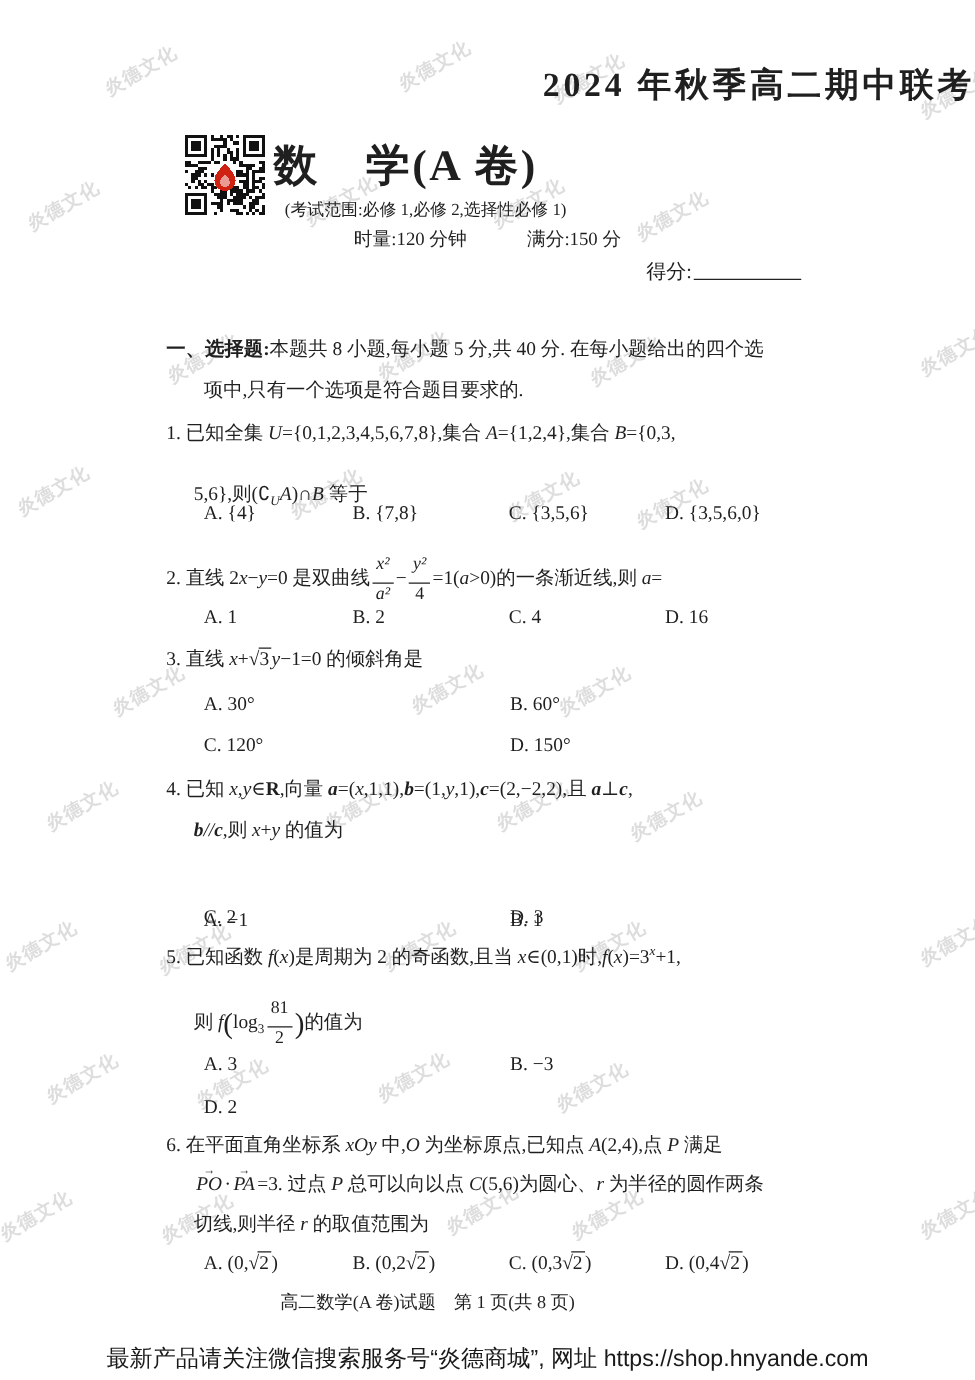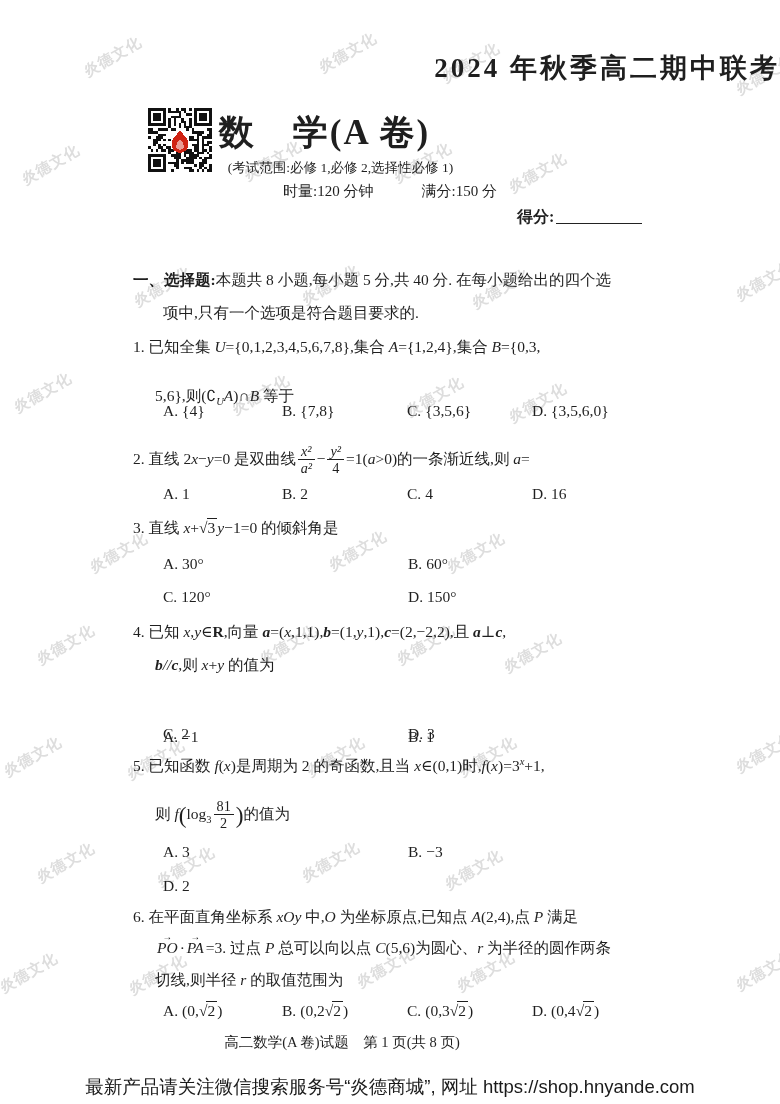--- a/index.html
+++ b/index.html
@@ -19,38 +19,38 @@
     font-size:27px;font-weight:700;letter-spacing:3px;
   }
   .qr{position:absolute;left:148px;top:108px;width:64px;height:64px;}
   .paper-title{
     position:absolute;top:109px;left:0;width:649px;margin:0;text-align:center;
     font-size:35px;font-weight:700;letter-spacing:2px;
   }
   .scope{position:absolute;top:159px;left:0;width:681px;text-align:center;font-size:13.5px;}
   .info{position:absolute;top:182px;left:0;width:780px;text-align:center;font-size:15px;}
   .info-gap{display:inline-block;width:48px;}
-  .score{position:absolute;top:207px;left:517px;font-size:16px;font-weight:700;}
+  .score{position:absolute;top:207px;left:517px;font-size:16px;font-weight:400;}
   .score-line{
     display:inline-block;width:86px;height:15px;border-bottom:1.6px solid #222;
     vertical-align:-2px;margin-left:2px;
   }
   
   .line{
     position:absolute;white-space:nowrap;font-size:15.5px;line-height:1.3;
     font-family:"Liberation Serif","DejaVu Serif","DejaVu Sans",serif;
   }
   .bold{font-weight:700;font-family:Liberation Serif, serif;}
   .it{font-style:italic;}
   .line sup,.line sub{font-size:.68em;}
   .sec{left:133px;top:270px;font-size:15.5px;}
   .sec2{left:163px;top:303px;}
   
   .frac{display:inline-block;vertical-align:middle;text-align:center;line-height:1.05;font-size:.92em;margin:0 2px;}
-  .fn{display:block;border-bottom:1px solid currentColor;padding:0 3px 0;}
+  .fn{display:block;border-bottom:1px solid currentColor;padding:0 3px 7px;}
   .fd{display:block;padding-top:1px;}
   .sqrt{white-space:nowrap;}
   .rsign{margin-right:-1px;}
   .rad{border-top:1px solid currentColor;padding:0 2px 0 1px;}
   .vec{font-style:italic;position:relative;display:inline-block;margin:0 2px;}
   .vec::before{
     content:"→";position:absolute;left:50%;top:-0.78em;transform:translateX(-50%);
     font-size:.62em;font-style:normal;
   }
   .bigp{font-size:1.5em;vertical-align:-0.18em;line-height:1;}

